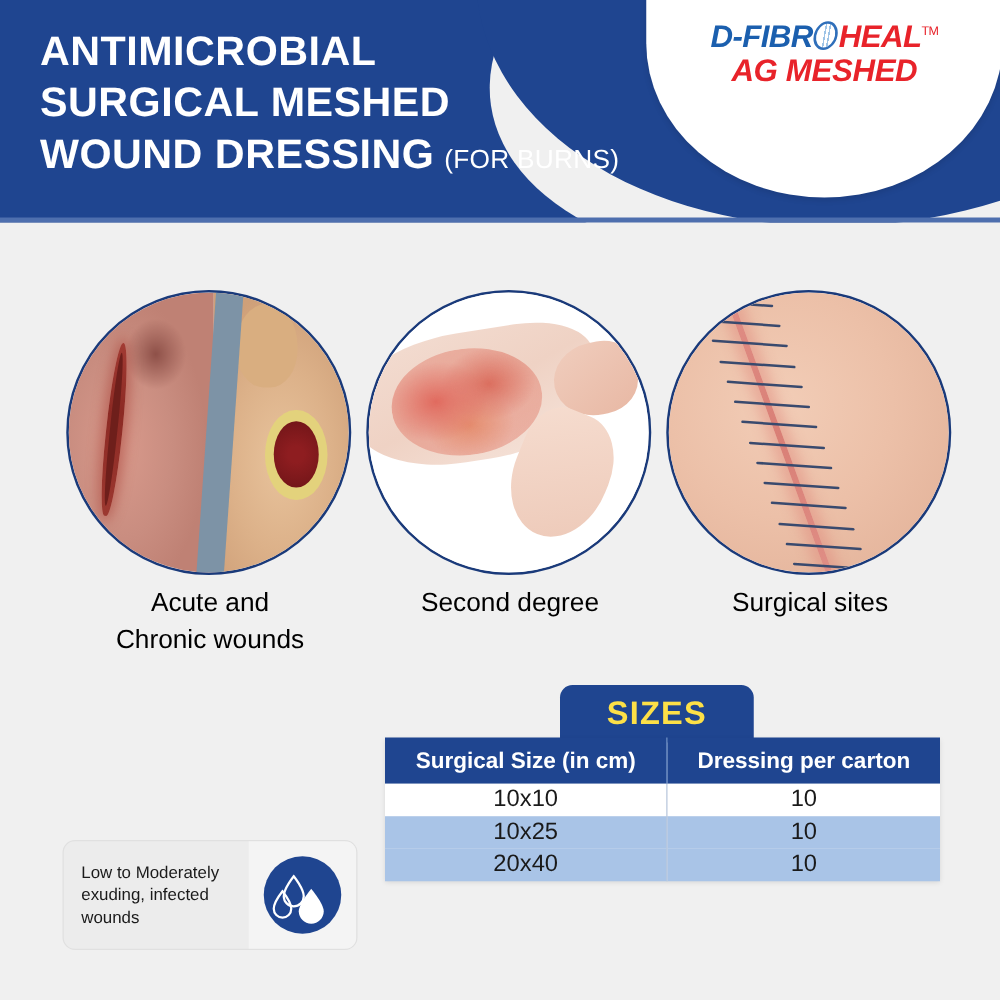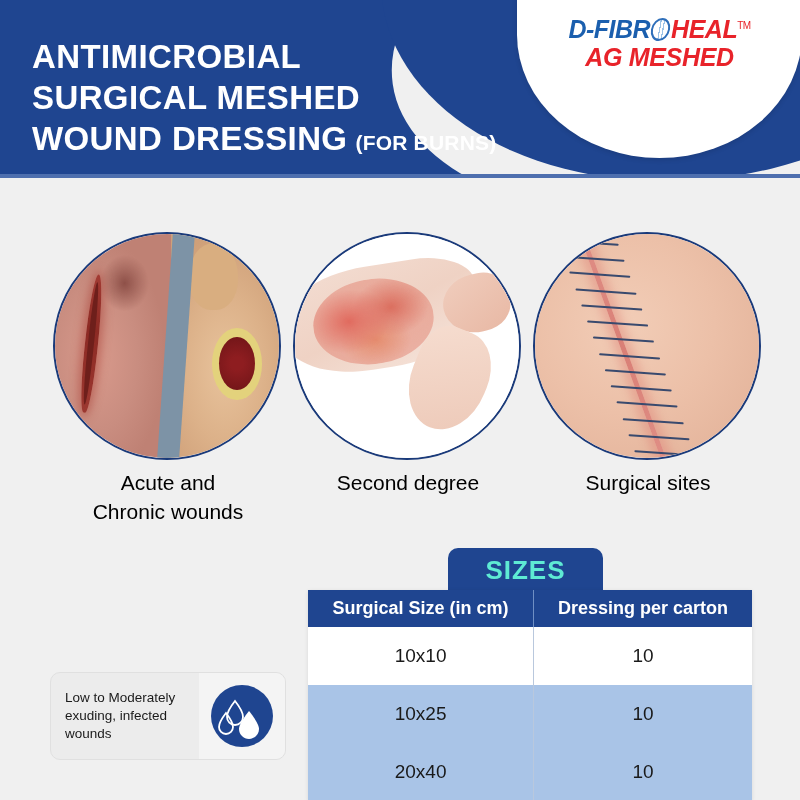--- a/index.html
+++ b/index.html
@@ -33,34 +33,34 @@
     background:#1f4590;
     border-radius:50%;
     transform:rotate(-6deg);
   }
   .header-bottom-edge{
     position:absolute;left:0;bottom:0;width:800px;height:4px;
     background:#4e6fae;
   }
 
   .title-block{
-    position:absolute;left:32px;top:36px;width:520px;
+    position:absolute;left:32px;top:20px;width:520px;
     z-index:5;
   }
   .title-line{
     color:#ffffff;
     font-weight:bold;
     font-size:33px;
     letter-spacing:0.4px;
     line-height:41px;
     white-space:nowrap;
   }
   .title-sub{
     font-size:21px;
-    font-weight:bold;
+    font-weight:normal;
     letter-spacing:0.2px;
     margin-left:8px;
   }
 
   
   .logo-badge{
     position:absolute;
     left:517px;top:-62px;
     width:285px;height:220px;
     background:#ffffff;
@@ -232,21 +232,21 @@
   .caption.c1{left:43px;width:250px;}
   .caption.c2{left:283px;width:250px;}
   .caption.c3{left:523px;width:250px;}
 
   
   .sizes-tab{
     position:absolute;left:448px;top:548px;
     width:155px;height:46px;
     background:#1f4590;
     border-radius:10px 10px 0 0;
-    color:#5eead4;
+    color:#fde047;
     font-size:26px;font-weight:bold;
     letter-spacing:1px;
     text-align:center;
     line-height:44px;
     z-index:3;
   }
   .sizes-table{
     position:absolute;left:308px;top:590px;
     width:444px;
     border-collapse:collapse;
@@ -257,21 +257,21 @@
     background:#1f4590;color:#ffffff;
     font-size:18px;font-weight:bold;
     padding:8px 4px;
     text-align:center;
     border-right:1px solid #6f8fc4;
   }
   .sizes-table th:last-child{border-right:none;}
   .sizes-table td{
     font-size:19px;color:#1a1a1a;
     text-align:center;
-    padding:18px 4px;
+    padding:2px 4px;
     border-right:1px solid #b9c8dd;
   }
   .sizes-table td:last-child{border-right:none;}
   .sizes-table tr.odd td{background:#ffffff;}
   .sizes-table tr.even td{background:#a9c4e7;}
 
   
   .info-box{
     position:absolute;left:50px;top:672px;
     width:236px;height:88px;

